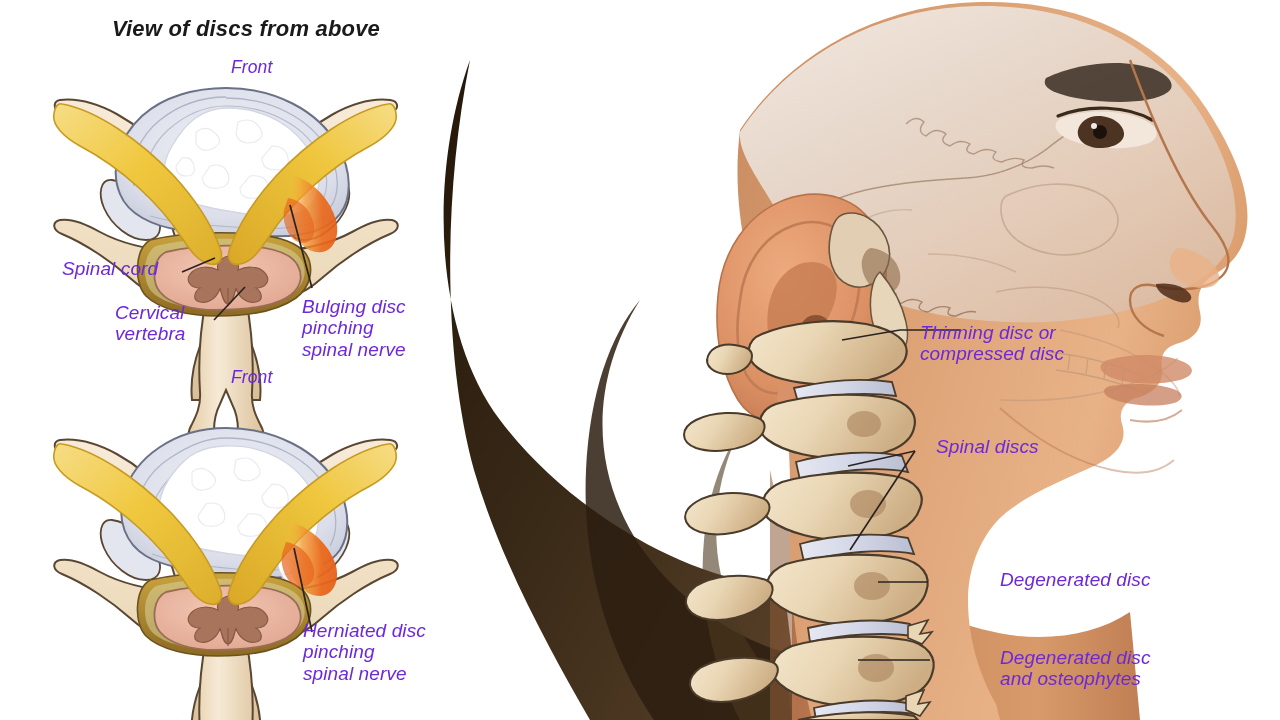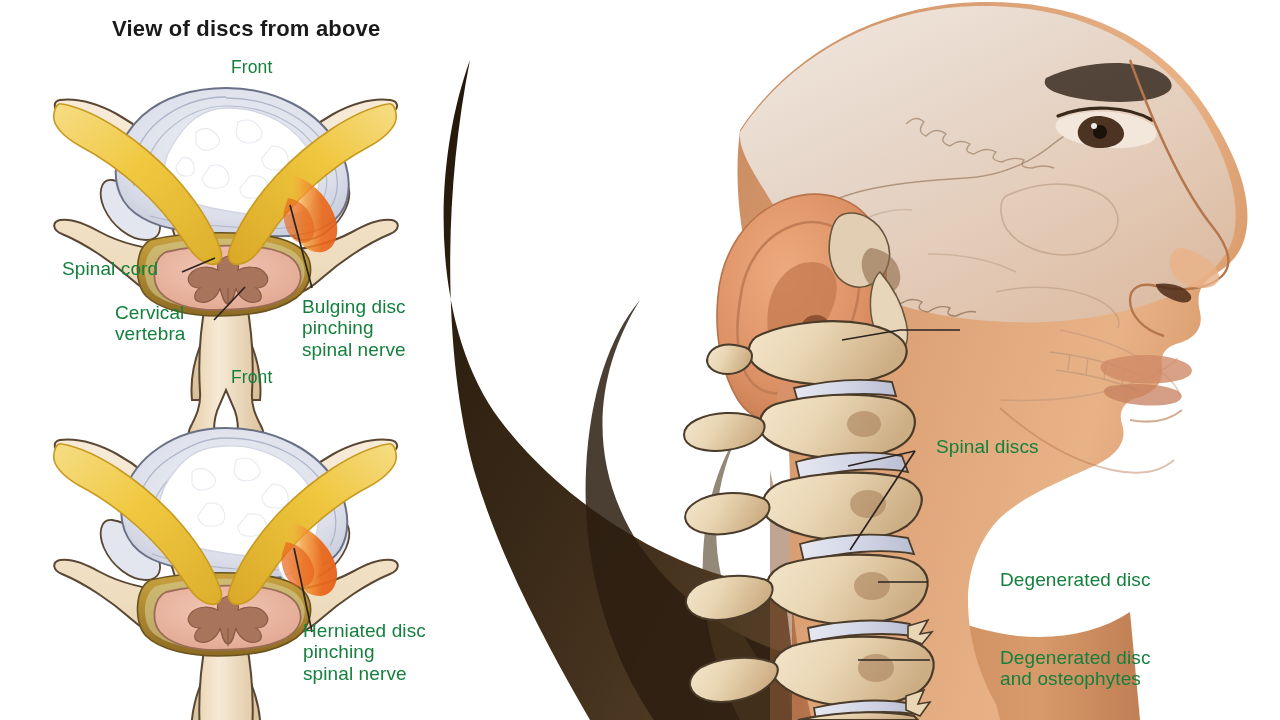--- a/index.html
+++ b/index.html
@@ -1,22 +1,22 @@
 <!DOCTYPE html>
 <html><head>
 <meta charset="utf-8">
 <title>Cervical Disc Anatomy Illustration</title>
 <style>
   html,body{margin:0;padding:0;background:#fff;}
   body{width:1280px;height:720px;overflow:hidden;
        font-family:"Liberation Sans","DejaVu Sans",sans-serif;color:#1b1b1b;}
-  #stage{position:relative;width:1280px;height:631px;background:#ffffff;}
+  #stage{position:relative;width:1280px;height:631px;background:#ffffff;font-style:italic;}
 
   
-  .lbl{position:absolute;font-size:19px;line-height:1.12;color:#15803d;
+  .lbl{position:absolute;font-size:19px;line-height:1.12;color:#6d28d9;
        white-space:pre;letter-spacing:.1px;}
   .lbl.small{font-size:17.5px;}
   .title{position:absolute;font-size:22px;font-weight:700;color:#1a1a1a;
          letter-spacing:.2px;white-space:pre;}
 
   
   .pane{position:absolute;top:0;left:0;}
   svg{display:block;overflow:visible;}
   .leader{stroke:#2a2320;stroke-width:1.7;fill:none;}
 </style>
@@ -482,18 +482,20 @@
       <path class="leader" d="M402 340 L460 330"></path>
       <path class="leader" d="M460 330 L520 330"></path>
       <path class="leader" d="M408 466 L475 451"></path>
       <path class="leader" d="M410 550 L475 451"></path>
       <path class="leader" d="M438 582 L488 582"></path>
       <path class="leader" d="M418 660 L490 660"></path>
     </g>
   </svg>
   </div>
 
+  <div class="lbl" style="left:920px;top:322px;">Thinning disc or
+compressed disc</div>
   <div class="lbl" style="left:936px;top:436px;">Spinal discs</div>
   <div class="lbl" style="left:1000px;top:569px;">Degenerated disc</div>
   <div class="lbl" style="left:1000px;top:647px;">Degenerated disc
 and osteophytes</div>
 
 </div>
 
 </body></html>

